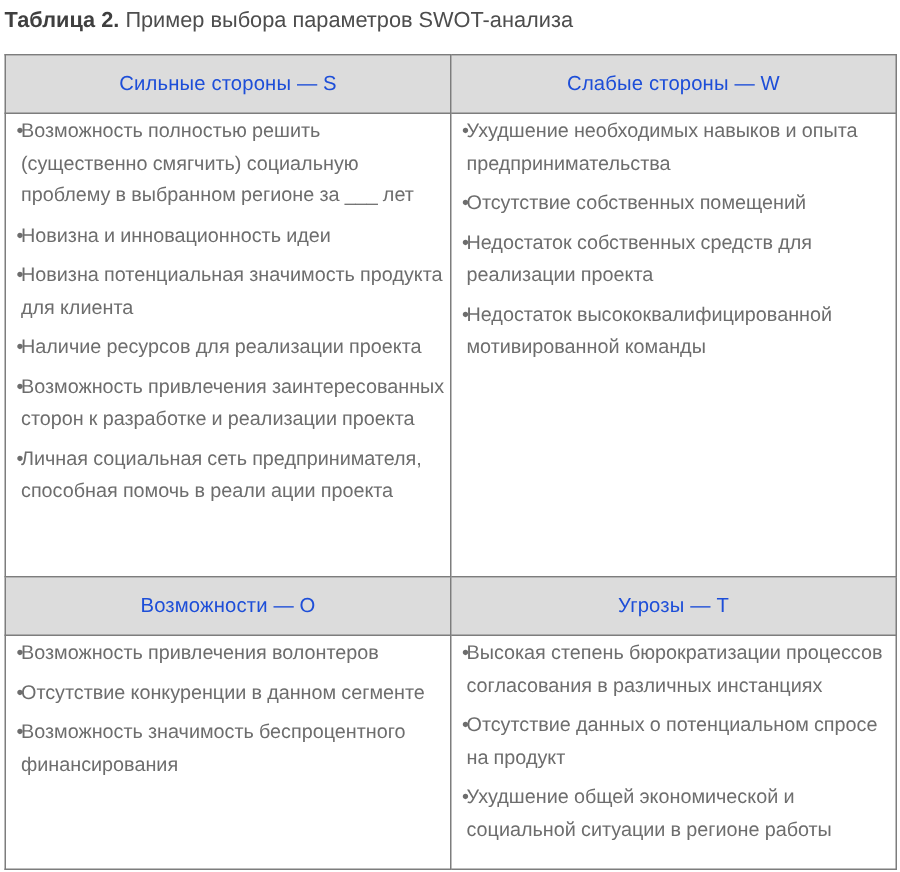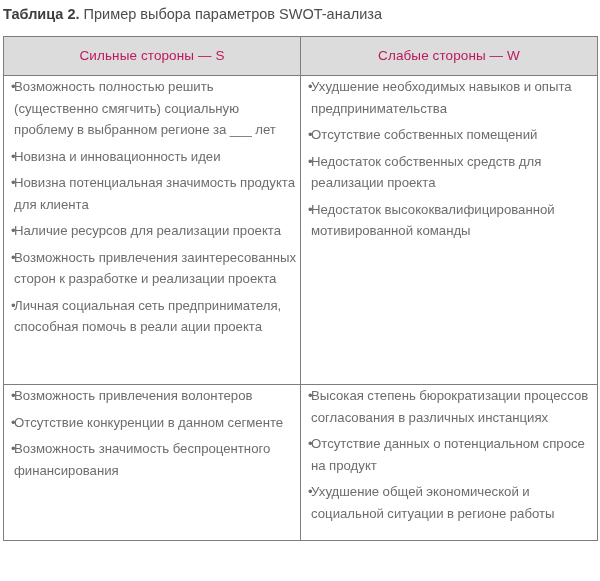--- a/index.html
+++ b/index.html
@@ -61,21 +61,21 @@
   .col-right { width: 297px; }
 
   .hdr-cell {
     background: #dcdcdc;
     height: 38px;
     text-align: center;
     vertical-align: middle;
   }
   .hdr-text {
     font-size: 13.5px;
-    color: #be185d;
+    color: #1d4ed8;
     letter-spacing: 0.1px;
     display: block;
     line-height: 38px;
   }
 
   .body-cell {
     background: #ffffff;
     padding: 9px 10px 10px 10px;
   }
 
@@ -184,20 +184,28 @@
                 <span class="btext">Недостаток собственных средств для реализации проекта</span>
               </li>
               <li>
                 <span class="bdot">•</span>
                 <span class="btext">Недостаток высококвалифицированной мотивированной команды</span>
               </li>
             </ul>
         </td>
       </tr>
       <tr>
+        <td class="hdr-cell">
+          <span class="hdr-text">Возможности — O</span>
+        </td>
+        <td class="hdr-cell">
+          <span class="hdr-text">Угрозы — T</span>
+        </td>
+      </tr>
+      <tr>
         <td class="body-cell cell-o">
           <ul class="bullets">
               <li>
                 <span class="bdot">•</span>
                 <span class="btext">Возможность привлечения волонтеров</span>
               </li>
               <li>
                 <span class="bdot">•</span>
                 <span class="btext">Отсутствие конкуренции в данном сегменте</span>
               </li>

